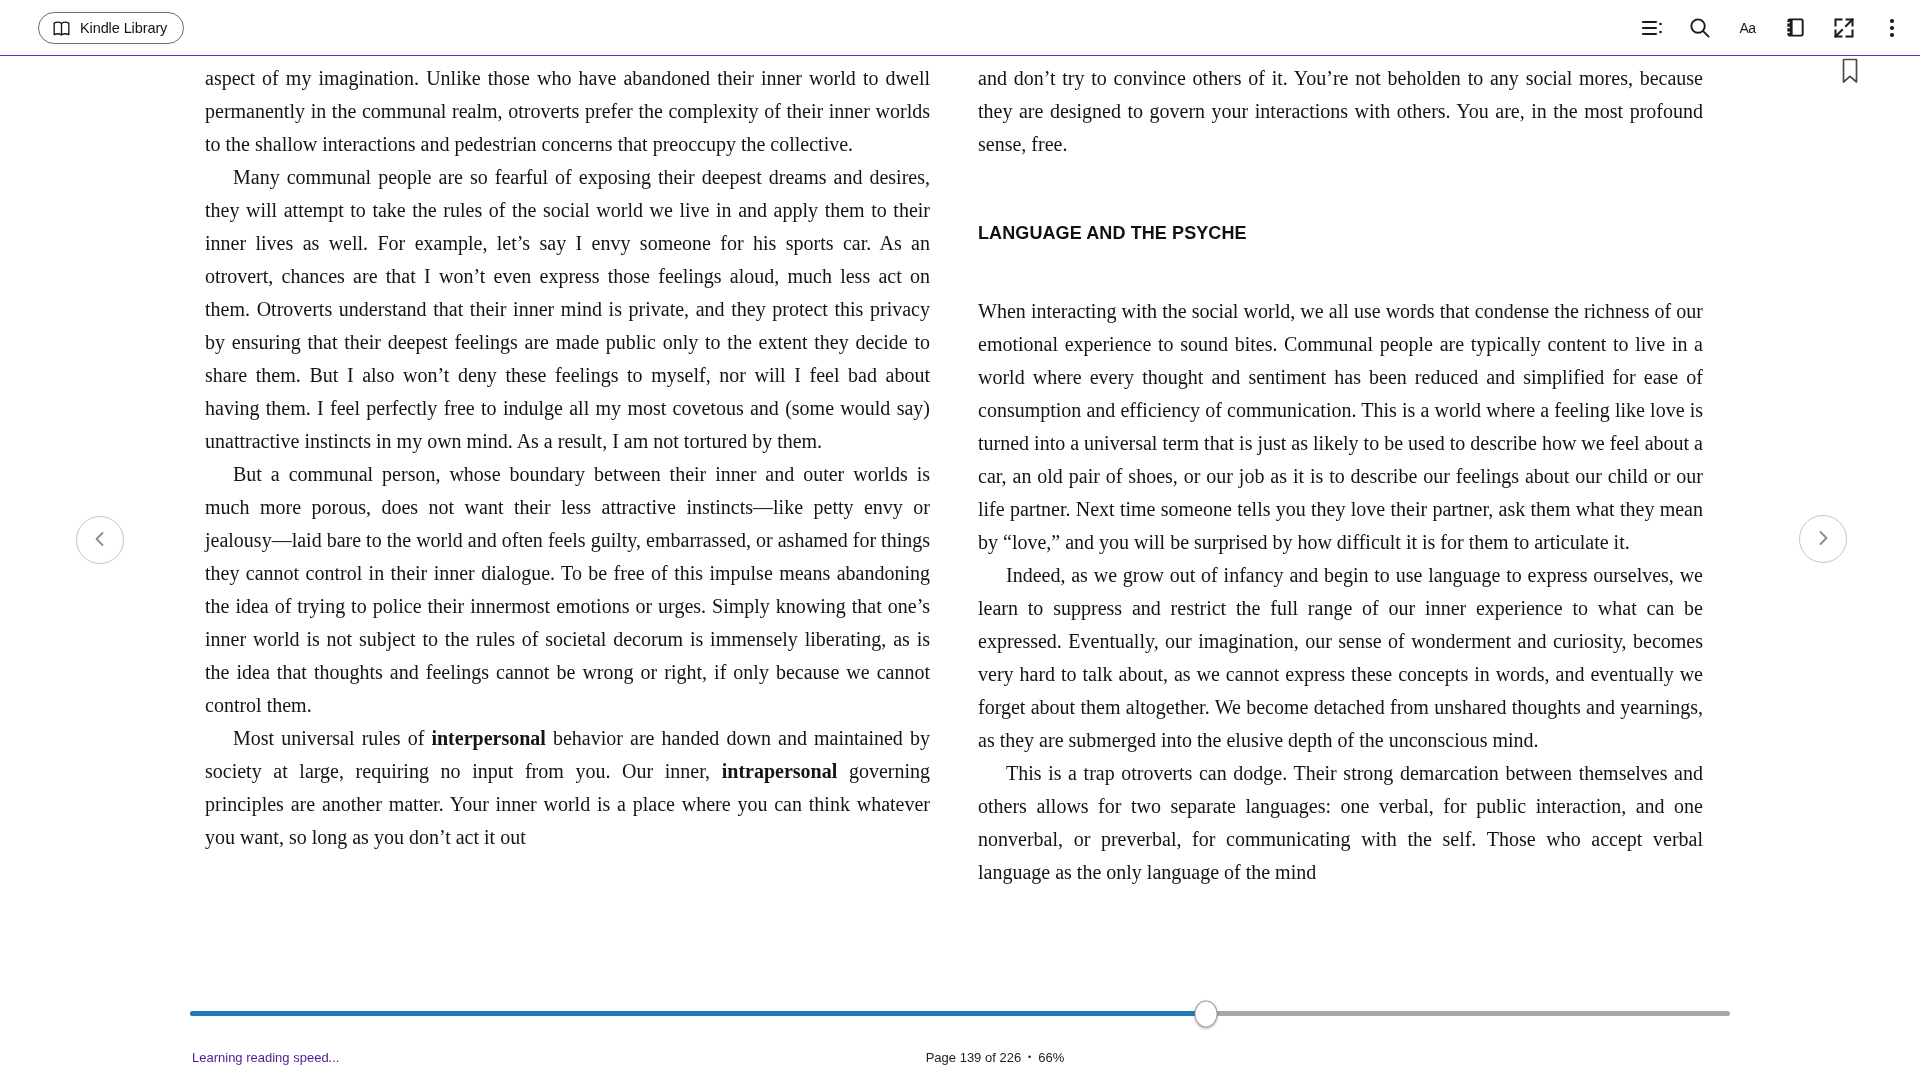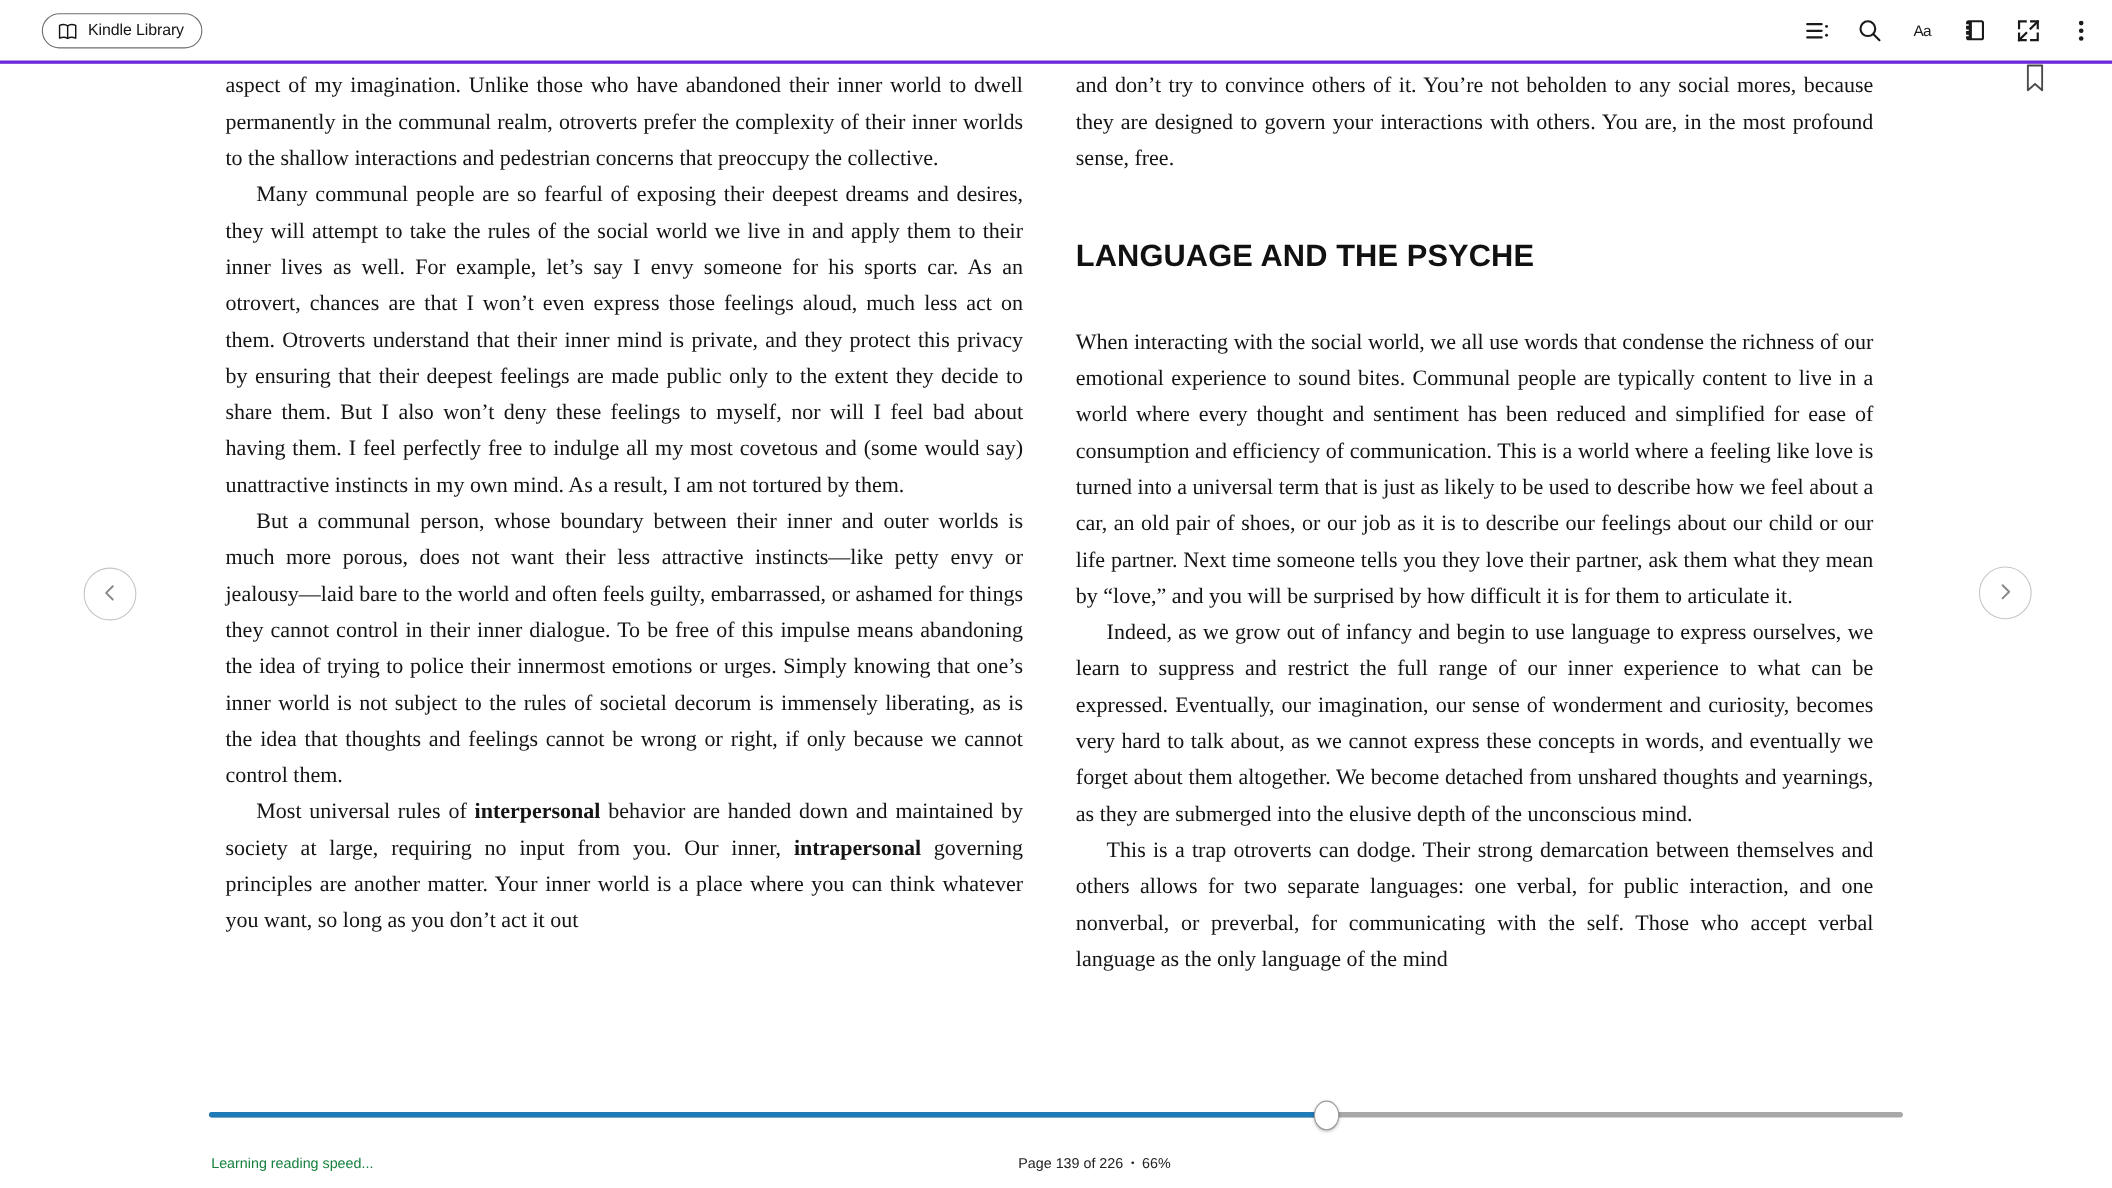--- a/index.html
+++ b/index.html
@@ -6,21 +6,21 @@
   body{
     width:1920px;height:1080px;position:relative;background:#ffffff;
     font-family:"Liberation Sans", sans-serif;overflow:hidden;
     -webkit-font-smoothing:antialiased;
   }
   .app{position:absolute;inset:0;}
 
   
   .topbar{
     position:absolute;top:0;left:0;right:0;height:55px;background:#fff;
-    border-bottom:3px solid #6d28d9;z-index:5;
+    border-bottom:1px solid #6d28d9;z-index:5;
   }
   .lib-btn{
     position:absolute;left:38px;top:12px;height:32px;box-sizing:border-box;
     display:flex;align-items:center;gap:9px;padding:0 16px 0 13px;
     background:#fff;border:1px solid #6e6e6e;border-radius:17px;cursor:pointer;
     font-family:"Liberation Sans", sans-serif;font-size:14.5px;color:#141414;
     letter-spacing:-0.1px;
   }
   .lib-btn svg{display:block;}
   .book-title{
@@ -47,21 +47,21 @@
   
   .page{
     position:absolute;left:205px;top:62px;width:1498px;display:flex;gap:48px;
     font-family:"Liberation Serif", serif;color:#141414;
   }
   .col{flex:1 1 0;font-size:20px;line-height:33px;text-align:justify;}
   .para{margin:0;}
   .para.indent{text-indent:28px;}
   .para b{font-weight:700;}
   .section-heading{
-    font-family:"Liberation Sans", sans-serif;font-size:28px;font-weight:700;
+    font-family:"Liberation Sans", sans-serif;font-size:18px;font-weight:700;
     color:#111;letter-spacing:0.1px;line-height:30px;margin:57px 0 47px 0;text-align:left;
   }
 
   
   .nav-btn{
     position:absolute;width:48px;height:48px;border-radius:50%;
     border:1px solid #c6c6c6;background:#fff;cursor:pointer;
     display:flex;align-items:center;justify-content:center;padding:0;
   }
   .nav-btn.prev{left:76px;top:516px;}
@@ -75,21 +75,21 @@
   .progress-fill{
     position:absolute;left:0;top:0;height:100%;width:66%;
     background:#1f7bb8;border-radius:3px 0 0 3px;
   }
   .progress-handle{
     position:absolute;left:66%;top:50%;transform:translate(-50%,-50%);
     width:21px;height:25px;border-radius:50%;background:#fff;
     border:1px solid #9a9a9a;box-shadow:0 1px 3px rgba(0,0,0,0.3);cursor:grab;
   }
   .status-text{
-    position:absolute;left:192px;top:1050px;font-size:13px;color:#15803d;
+    position:absolute;left:192px;top:1050px;font-size:13px;color:#4c1d95;
     letter-spacing:0px;
   }
   .page-info{
     position:absolute;left:0;width:100%;top:1050px;text-align:center;
     font-size:13px;color:#222;padding-left:35px;
   }
   .page-info .bullet{font-size:9px;vertical-align:2px;margin:0 7px;color:#222;}
 </style>
 </head>
 <body>

